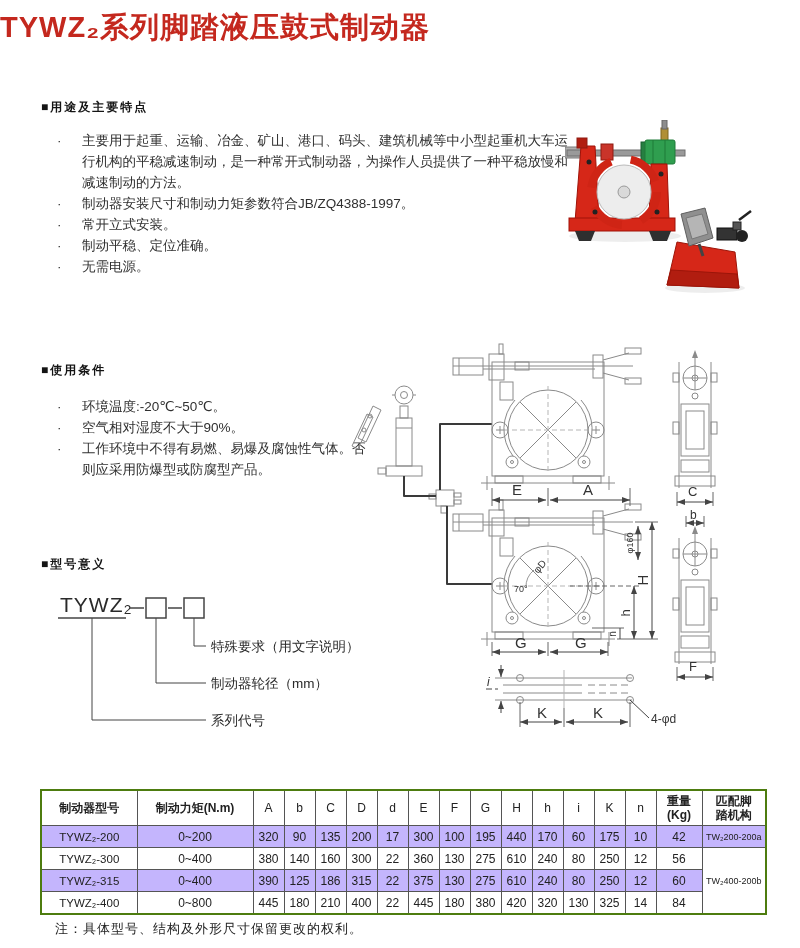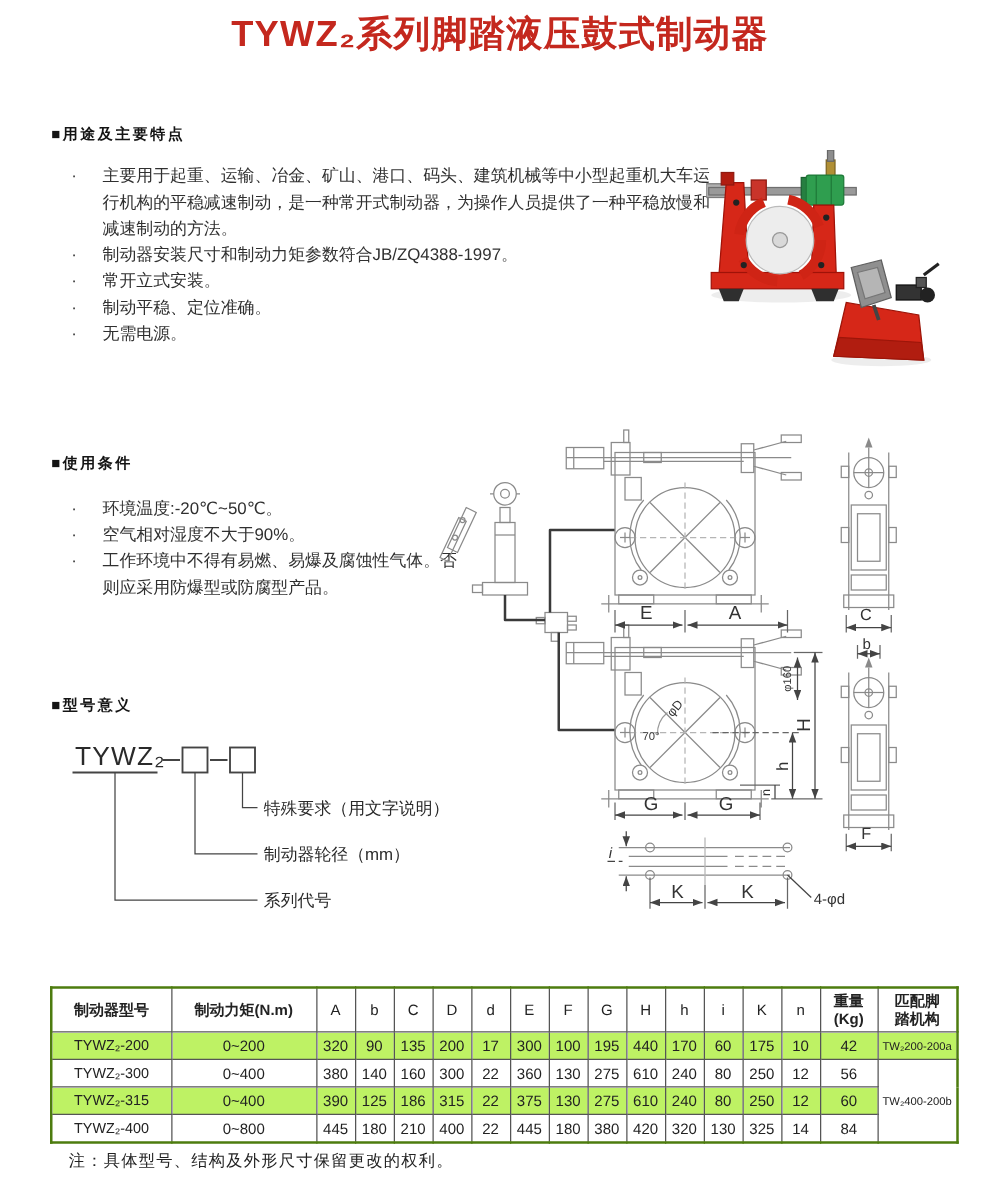--- a/index.html
+++ b/index.html
@@ -1,37 +1,37 @@
 <!DOCTYPE html>
 <html><head>
 <meta charset="utf-8">
 <style>
   html,body{margin:0;padding:0;background:#fff;}
   .page{position:relative;width:800px;height:948px;background:#fff;overflow:hidden;
         font-family:"Liberation Sans","DejaVu Sans",sans-serif;color:#2a2a2a;}
-  .title{position:absolute;top:8px;left:0;width:100%;margin:0;text-align:center;
+  .title{position:absolute;top:8px;left:0;width:100%;margin:0;text-align:left;
          font-size:29px;font-weight:bold;color:#c4281e;letter-spacing:1px;}
   .sec{position:absolute;left:41px;font-size:12px;font-weight:bold;color:#141414;letter-spacing:2px;}
   .list{position:absolute;font-size:13.5px;line-height:21px;color:#303030;}
   .li{display:flex;}
   .li .dot{width:15px;flex:none;}
   .li .txt{flex:1;margin-left:10px;}
   .unit{position:absolute;left:40px;top:767px;width:726px;text-align:right;font-size:12px;color:#222;margin-top:30px;}
   .note{position:absolute;left:55px;top:920px;font-size:13px;color:#222;letter-spacing:1px;}
   table.spec{position:absolute;left:40px;top:789px;width:726px;border-collapse:collapse;
              table-layout:fixed;border:2px solid #4d7c0f;background:#fff;}
   table.spec th,table.spec td{border:1px solid #555;text-align:center;vertical-align:middle;
              padding:0;color:#222;overflow:hidden;}
   table.spec th{height:34px;font-size:12px;font-weight:400;white-space:pre-line;line-height:14px;}
   table.spec th.ch{font-weight:700;}
   table.spec td{height:21px;font-size:12px;}
   table.spec td.model{font-size:11.5px;}
   table.spec td.pedal{font-size:9px;}
   table.spec td.pedal-merged{background:#fff;}
-  table.spec tr.gray td{background:#bef264;}
+  table.spec tr.gray td{background:#c4b5fd;}
   svg{font-family:inherit;}
   .abs{position:absolute;}
 </style>
 </head>
 <body>
 
 <div class="page">
 
   <h1 class="title">TYWZ₂系列脚踏液压鼓式制动器</h1>
 

